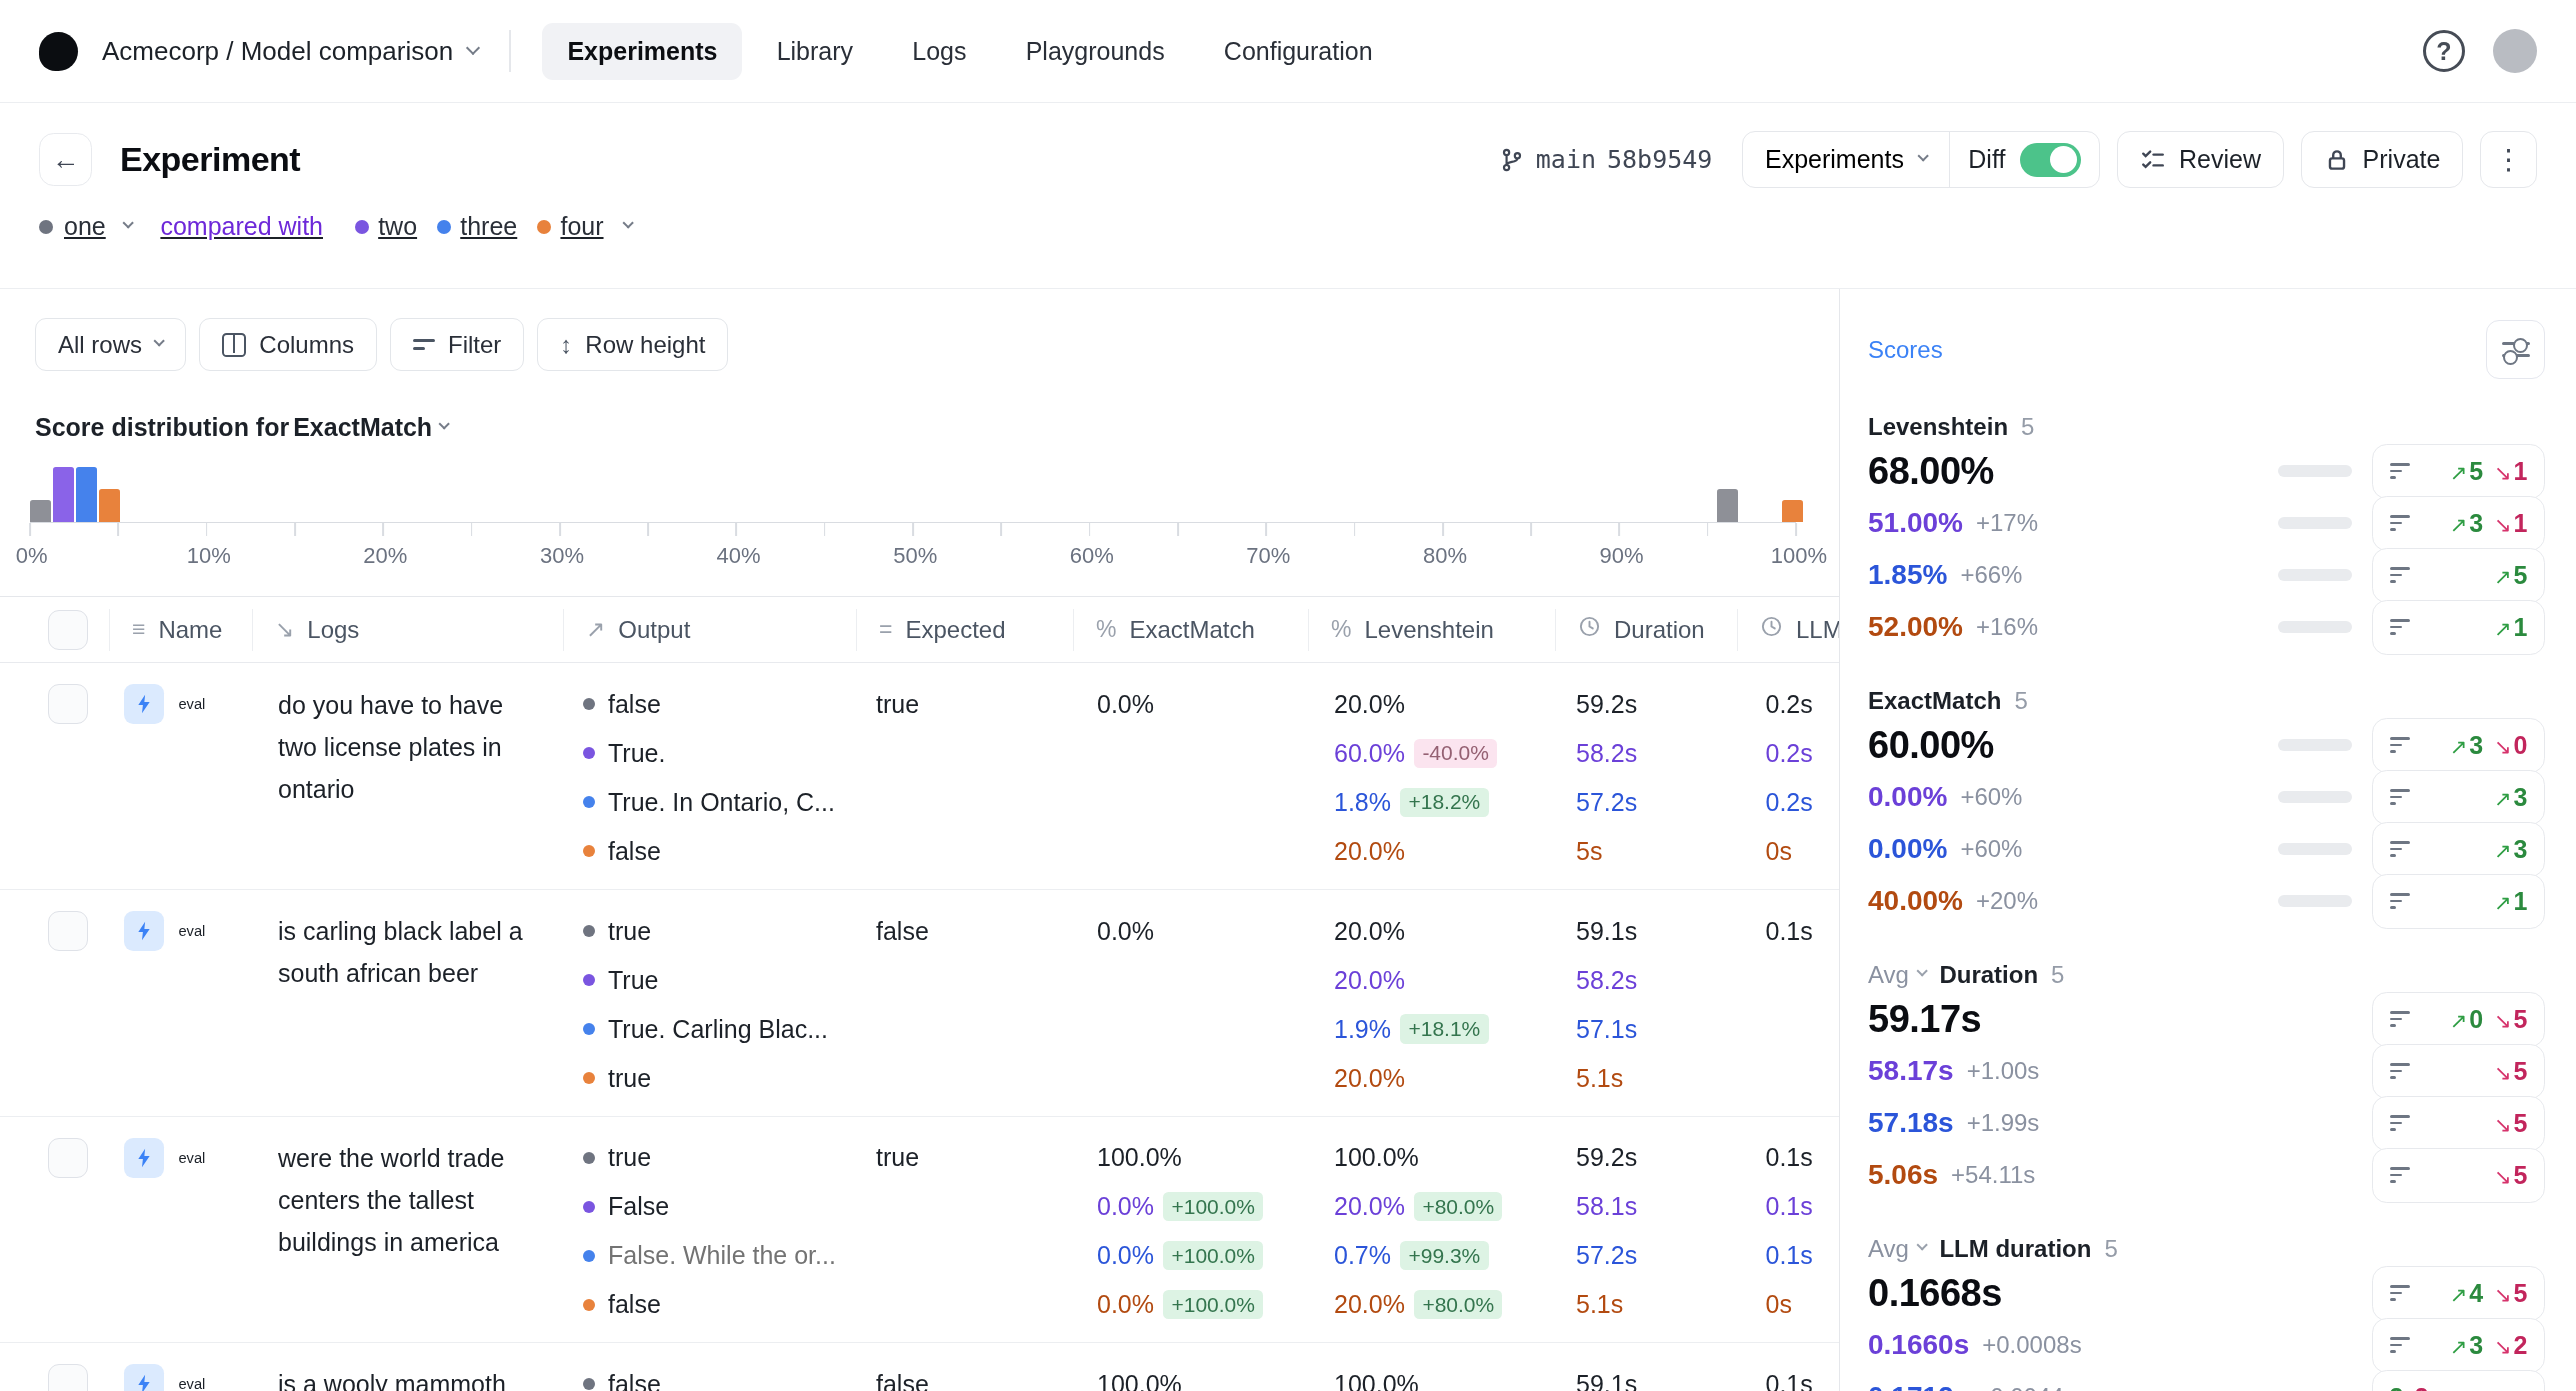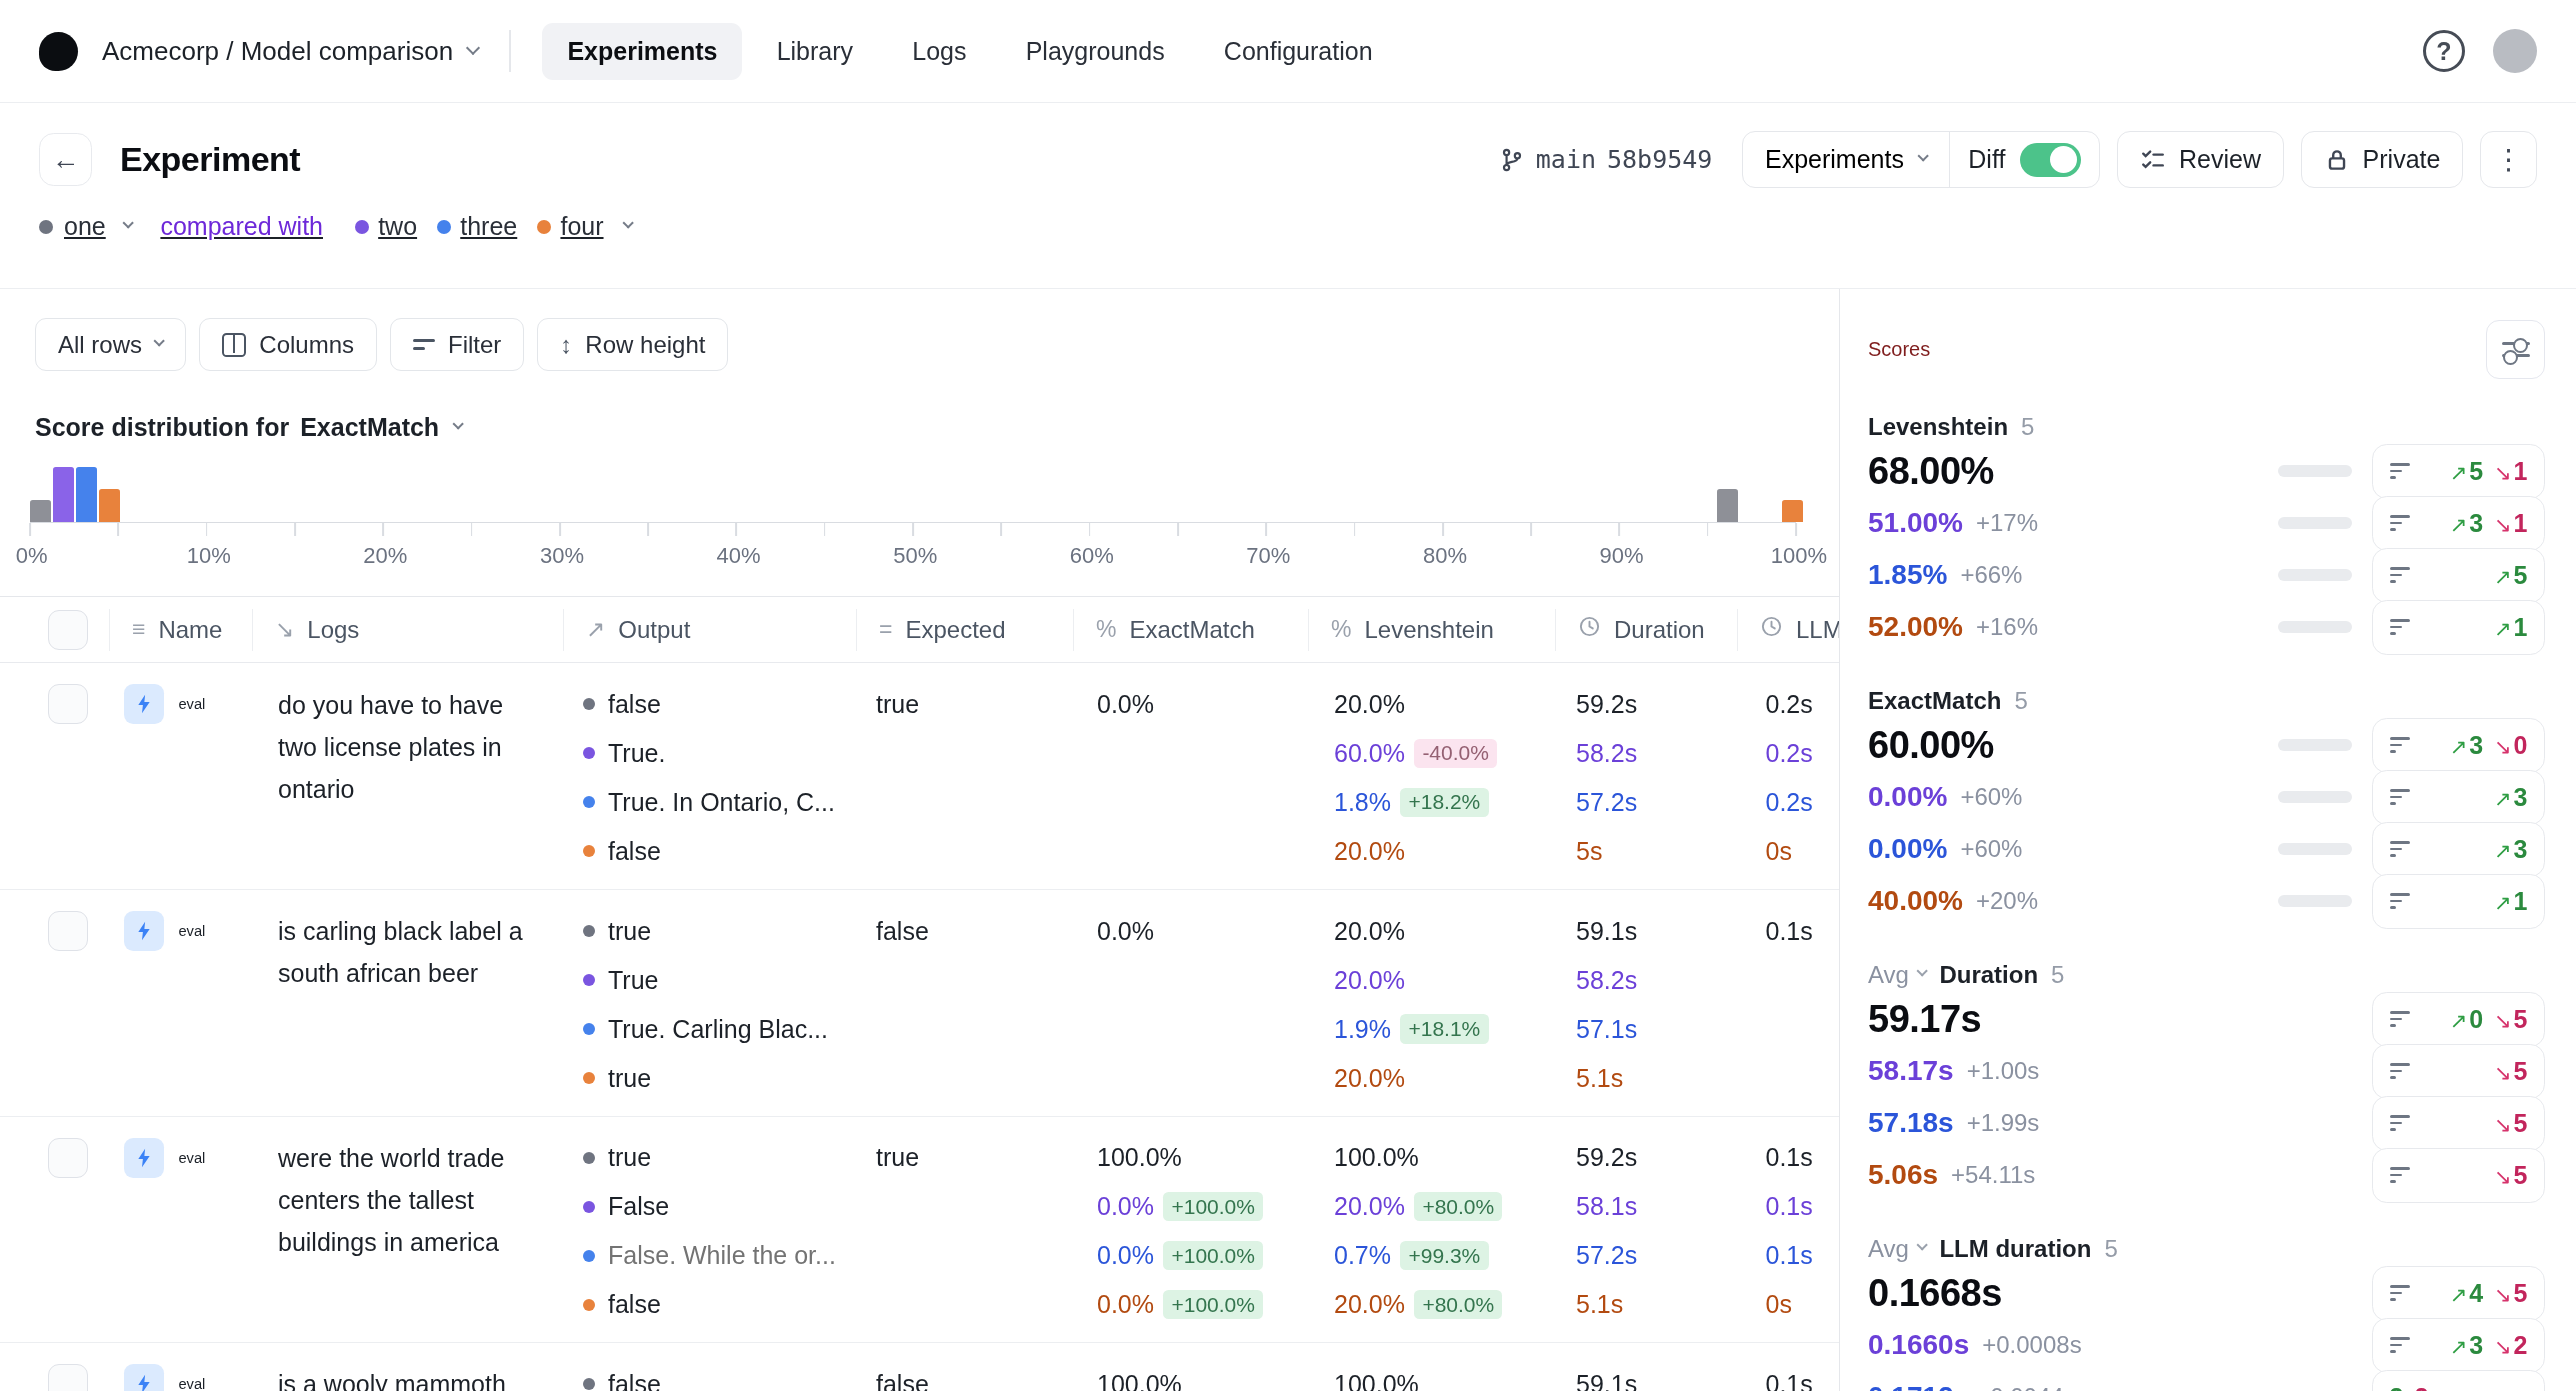--- a/index.html
+++ b/index.html
@@ -59,21 +59,21 @@
 
   .toolbar{display:flex;gap:13px;margin:29px 0 0 35px;}
   .tbtn{display:flex;align-items:center;gap:13px;height:53px;border:1.8px solid #e3e6ea;border-radius:11px;
     padding:0 22px;font-size:24px;font-weight:500;color:#2a2f38;background:#fff;cursor:pointer;}
   .icol{width:24px;height:24px;border:2.8px solid #4b5563;border-radius:4.6px;position:relative;}
   .icol::after{content:"";position:absolute;left:8.3px;top:0;width:2.8px;height:18.4px;background:#4b5563;}
   .ifilter{display:flex;flex-direction:column;gap:4.6px;}
   .ifilter span{height:2.8px;background:#4b5563;border-radius:1.8px;display:block;}
   .glyph{color:#4b5563;font-size:24px;line-height:1;}
 
-  .dist-title{margin:42px 0 0 35px;font-size:25px;display:flex;align-items:center;gap:11px;}
+  .dist-title{margin:42px 0 0 35px;font-size:25px;display:flex;align-items:center;gap:4px;}
   .dist-prefix{font-weight:600;}
   .dist-metric{font-weight:700;}
   .dist-title .chev{margin-left:3.7px;}
 
   .chart{margin:24px 0 0 30px;width:1766px;}
   .plot{height:57px;position:relative;border-bottom:1.8px solid #d9dce1;}
   .hbar{position:absolute;bottom:0;width:21px;border-radius:2.8px 2.8px 0 0;}
   .tickrow{position:relative;height:13px;}
   .tick{position:absolute;top:0;width:1.8px;height:13px;background:#d9dce1;transform:translateX(-50%);}
   .xlabels{position:relative;height:29px;margin-top:7.4px;}
@@ -99,21 +99,21 @@
   .pad-em{padding-left:24px;}
   .pad-lev{padding-left:26px;}
   .pad-dur{padding-left:21px;}
   .pad-llm{padding-left:28.5px;}
   .badge{font-size:21px;padding:2.8px 8.3px;border-radius:5.5px;margin-left:9.2px;font-weight:400;}
   .badge.up{background:#ddf3e4;color:#34754e;}
   .badge.down{background:#fbe4ef;color:#946072;}
 
   
   .sc-head{display:flex;align-items:center;justify-content:space-between;padding-top:31px;}
-  .sc-title{font-size:20px;font-weight:500;color:#7f1d1d;}
+  .sc-title{font-size:24px;font-weight:500;color:#3b82f6;}
   .sliders-btn{width:59px;height:59px;border:1.8px solid #e5e7ee;border-radius:13px;background:#fff;cursor:pointer;
     display:flex;flex-direction:column;gap:9.2px;align-items:center;justify-content:center;}
   .sl-line{width:28px;height:2.8px;background:#6e7683;border-radius:1.8px;position:relative;}
   .sl-line::after{content:"";position:absolute;top:-4.6px;width:11px;height:11px;border:2.8px solid #6e7683;border-radius:50%;background:#fff;}
   .sl-line.a::after{right:1.8px;} .sl-line.b::after{left:1.8px;}
   .sec-label{display:flex;align-items:center;gap:13px;font-size:24px;margin-top:29px;height:37px;}
   .sec-name{font-weight:600;color:#1c2128;}
   .sec-count{color:#959ca8;}
   .sec-agg{color:#8a91a0;display:flex;align-items:center;gap:9.2px;background:none;border:none;font-size:24px;cursor:pointer;}
   .srow{display:flex;align-items:center;height:52px;}

